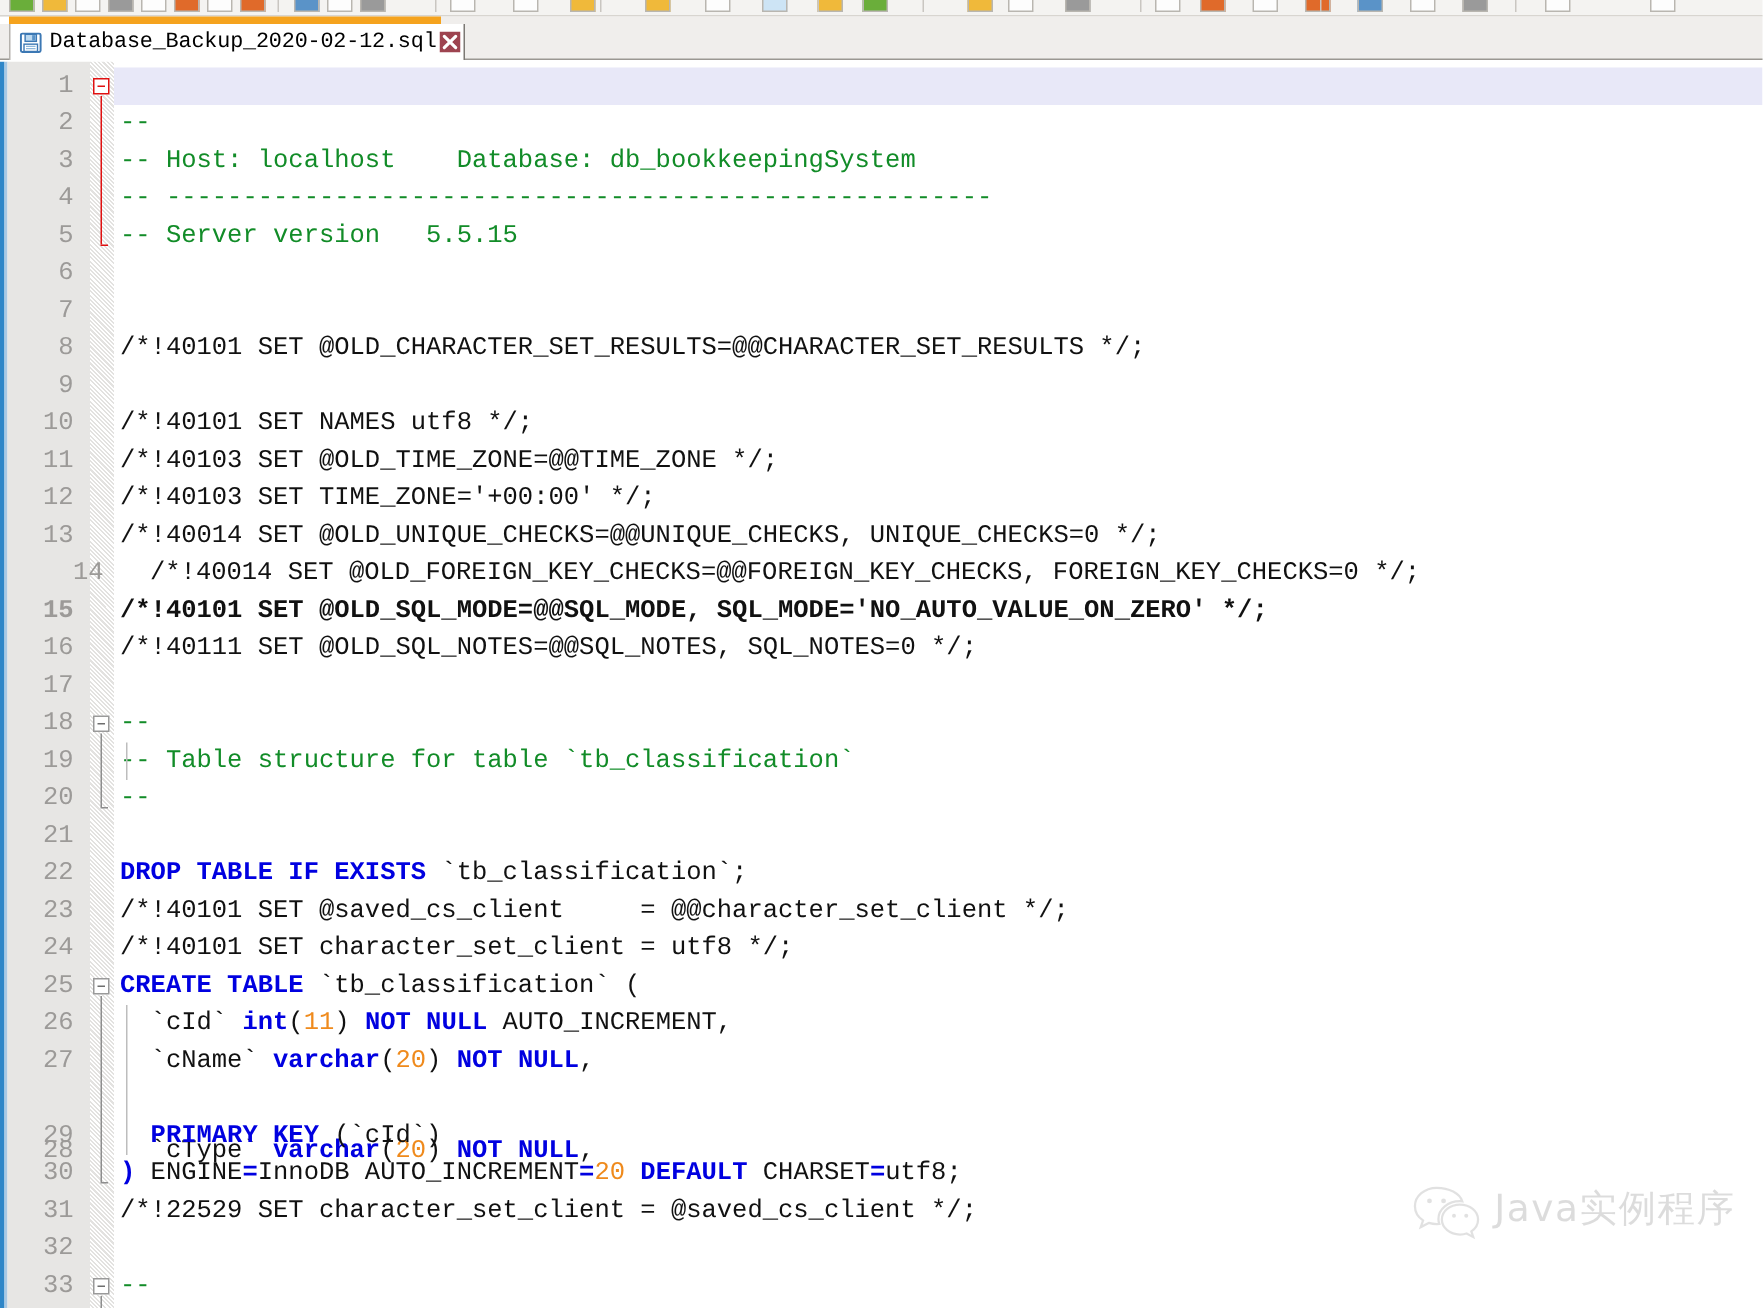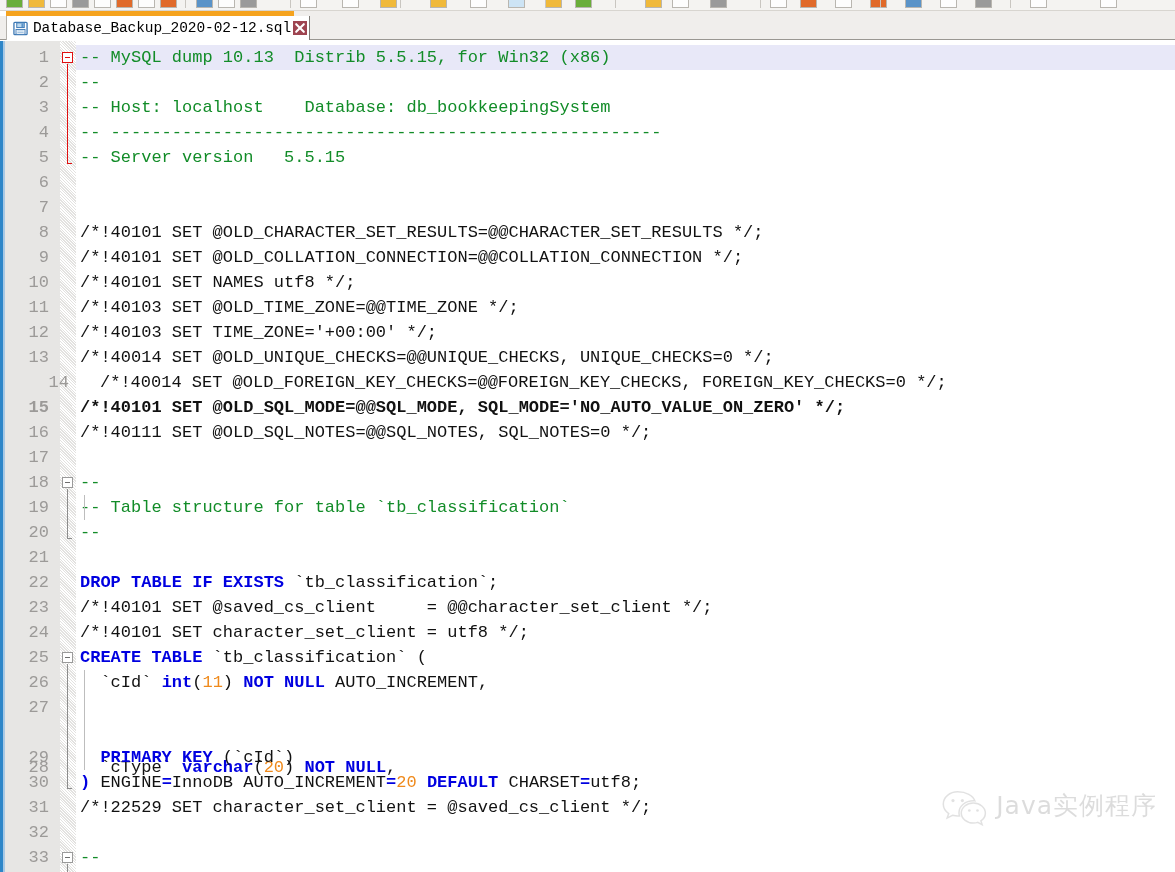--- a/index.html
+++ b/index.html
@@ -229,21 +229,20 @@
 <div id="editor">
   <div id="blue-rail"></div>
   <div id="blue-rail2"></div>
   <div id="gutter"></div>
   <div id="fold-margin"></div>
   <div id="code-area"></div>
   <div id="rows-host">
       <div class="row cur" style="top: 4px;">
         <div class="code-hl"></div>
         <div class="lnum">1</div>
-        <div class="code"><span class="cmt">-- MySQL dump 10.13  Distrib 5.5.15, for Win32 (x86)</span></div>
       </div>
       <div class="row" style="top: 29px;">
         <div class="lnum">2</div>
         <div class="code"><span class="cmt">--</span></div>
       </div>
       <div class="row" style="top: 54px;">
         <div class="lnum">3</div>
         <div class="code"><span class="cmt">-- Host: localhost    Database: db_bookkeepingSystem</span></div>
       </div>
       <div class="row" style="top: 79px;">
@@ -260,21 +259,20 @@
       </div>
       <div class="row" style="top: 154px;">
         <div class="lnum">7</div>
       </div>
       <div class="row" style="top: 179px;">
         <div class="lnum">8</div>
         <div class="code"><span class="plain">/*!40101 SET @OLD_CHARACTER_SET_RESULTS=@@CHARACTER_SET_RESULTS */;</span></div>
       </div>
       <div class="row" style="top: 204px;">
         <div class="lnum">9</div>
-        <div class="code"><span class="plain">/*!40101 SET @OLD_COLLATION_CONNECTION=@@COLLATION_CONNECTION */;</span></div>
       </div>
       <div class="row" style="top: 229px;">
         <div class="lnum">10</div>
         <div class="code"><span class="plain">/*!40101 SET NAMES utf8 */;</span></div>
       </div>
       <div class="row" style="top: 254px;">
         <div class="lnum">11</div>
         <div class="code"><span class="plain">/*!40103 SET @OLD_TIME_ZONE=@@TIME_ZONE */;</span></div>
       </div>
       <div class="row" style="top: 279px;">
@@ -332,20 +330,21 @@
       <div class="row" style="top: 604px;">
         <div class="lnum">25</div>
         <div class="code"><span class="kw">CREATE TABLE</span><span class="plain"> `tb_classification` (</span></div>
       </div>
       <div class="row" style="top: 629px;">
         <div class="lnum">26</div>
         <div class="code"><span class="plain">  `cId` </span><span class="kw">int</span><span class="plain">(</span><span class="num">11</span><span class="plain">) </span><span class="kw">NOT NULL</span><span class="plain"> AUTO_INCREMENT,</span></div>
       </div>
       <div class="row" style="top: 654px;">
         <div class="lnum">27</div>
+        <div class="code"><span class="plain">  `cName` </span><span class="kw">varchar</span><span class="plain">(</span><span class="num">20</span><span class="plain">) </span><span class="kw">NOT NULL</span><span class="plain">,</span></div>
       </div>
       <div class="row" style="top: 714px;">
         <div class="lnum">28</div>
         <div class="code"><span class="plain">  `cType` </span><span class="kw">varchar</span><span class="plain">(</span><span class="num">20</span><span class="plain">) </span><span class="kw">NOT NULL</span><span class="plain">,</span></div>
       </div>
       <div class="row" style="top: 704px;">
         <div class="lnum">29</div>
         <div class="code"><span class="plain">  </span><span class="kw">PRIMARY KEY</span><span class="plain"> (`cId`)</span></div>
       </div>
       <div class="row" style="top: 729px;">

